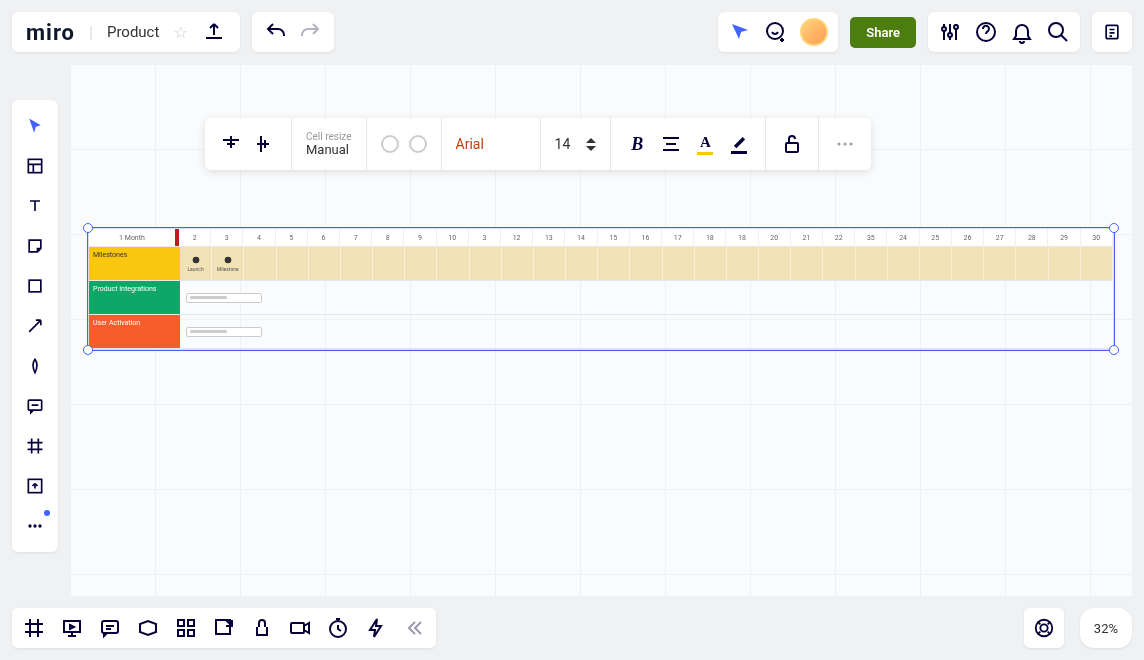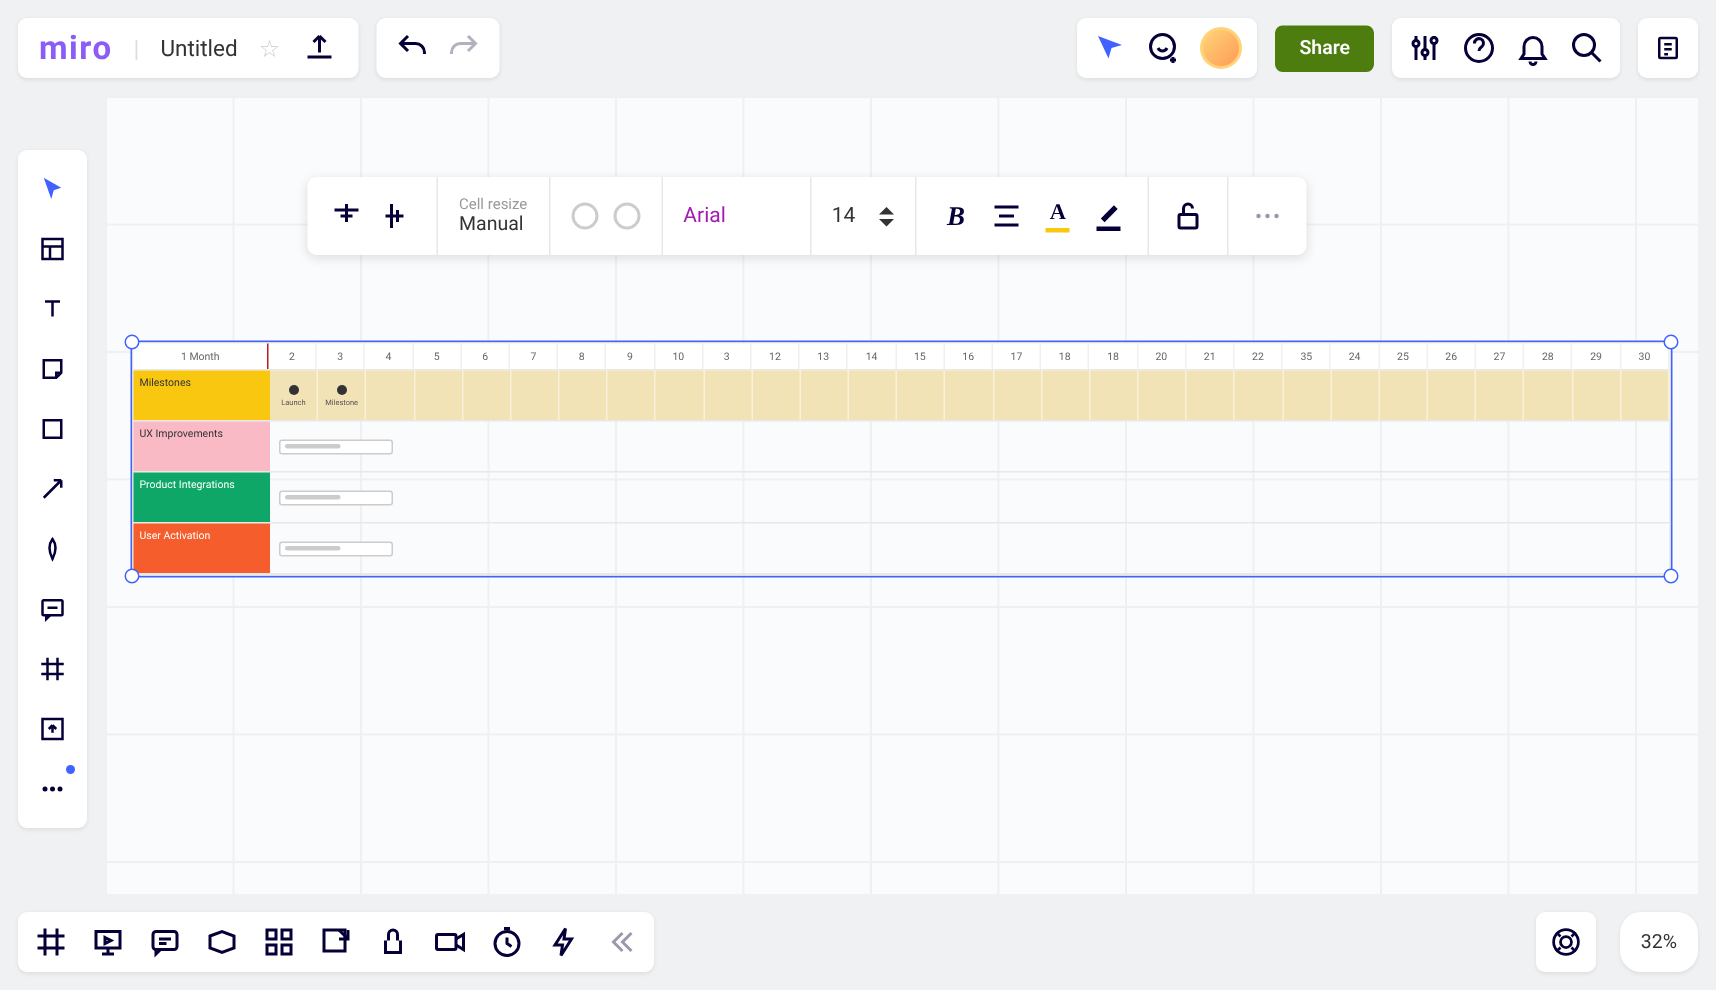--- a/index.html
+++ b/index.html
@@ -1,55 +1,55 @@
 <!DOCTYPE html>
 <html><head>
 <meta charset="utf-8">
 <style>
 *{box-sizing:border-box;margin:0;padding:0;font-family:-apple-system,BlinkMacSystemFont,"Segoe UI",Roboto,sans-serif}
 body{width:1144px;height:660px;background:#f0f1f3;overflow:hidden;position:relative}
 .top-bar{position:absolute;top:12px;left:12px;right:12px;height:40px;display:flex;align-items:center;gap:12px}
 .panel{background:#fff;border-radius:6px;box-shadow:0 1px 3px rgba(0,0,0,0.08);display:flex;align-items:center;height:40px}
 .logo-panel{padding:0 14px;gap:14px}
-.logo{font-size:22px;font-weight:700;letter-spacing:1px;color:#8b5cf6}
+.logo{font-size:22px;font-weight:700;letter-spacing:1px;color:#0f172a}
 .title{font-size:15px;color:#333}
 .star-icon{color:#ccc;font-size:16px;cursor:pointer}
 .upload-panel,.undo-panel{padding:0 12px;gap:10px}
 .icon-btn{width:24px;height:24px;display:flex;align-items:center;justify-content:center;cursor:pointer;color:#050038}
 .icon-btn.disabled{opacity:.3}
 .spacer{flex:1}
 .right-panel{padding:0 10px;gap:12px}
 .avatar{width:28px;height:28px;border-radius:50%;background:linear-gradient(135deg,#ffd478,#ff9a56);border:2px solid #ffd478}
 .share-btn{background:#4d7c0f;color:#fff;border:none;border-radius:5px;padding:8px 16px;font-size:13px;font-weight:600;cursor:pointer}
 .side-toolbar{position:absolute;left:12px;top:100px;width:46px;background:#fff;border-radius:6px;box-shadow:0 1px 3px rgba(0,0,0,0.08);display:flex;flex-direction:column;align-items:center;padding:8px 0;gap:4px}
 .tool{width:38px;height:36px;display:flex;align-items:center;justify-content:center;cursor:pointer;border-radius:4px;position:relative}
 .tool svg{width:20px;height:20px}
 .blue-dot{position:absolute;top:2px;right:4px;width:6px;height:6px;border-radius:50%;background:#4262ff}
 .context-toolbar{position:absolute;top:118px;left:205px;height:52px;background:#fff;border-radius:6px;box-shadow:0 2px 8px rgba(0,0,0,0.12);display:flex;align-items:stretch}
 .ctx-section{display:flex;align-items:center;padding:0 14px;border-right:1px solid #e8e8e8;gap:10px}
 .ctx-section:last-child{border-right:none}
 .cell-resize-label{font-size:10px;color:#999}
 .cell-resize-value{font-size:13px;color:#333}
 .color-circle{width:18px;height:18px;border-radius:50%;border:2px solid #ccc;cursor:pointer}
-.font-name{font-size:14px;color:#a21caf;min-width:70px}
+.font-name{font-size:14px;color:#c2410c;min-width:70px}
 .font-size{font-size:14px;color:#333}
 .spinner{display:flex;flex-direction:column;gap:0;margin-left:6px}
 .spinner div{width:0;height:0;border-left:5px solid transparent;border-right:5px solid transparent;cursor:pointer}
 .spinner .up{border-bottom:5px solid #333}
 .spinner .down{border-top:5px solid #333;margin-top:3px}
 .bottom-toolbar{position:absolute;bottom:12px;left:12px;height:40px;background:#fff;border-radius:6px;box-shadow:0 1px 3px rgba(0,0,0,0.08);display:flex;align-items:center;padding:0 10px;gap:14px}
 .zoom-panel{position:absolute;bottom:12px;right:12px;height:40px;background:#fff;border-radius:14px;box-shadow:0 1px 3px rgba(0,0,0,0.08);display:flex;align-items:center;padding:0 14px;gap:12px;font-size:13px;color:#333}
 .canvas{position:absolute;top:64px;left:70px;right:12px;bottom:64px;background:#fafbfc;background-image:linear-gradient(#eef0f2 1px,transparent 1px),linear-gradient(90deg,#eef0f2 1px,transparent 1px);background-size:85px 85px;background-position:0 0}
 .grid-container{position:absolute;top:164px;left:18px;right:18px}
 .selection-box{position:absolute;top:-1px;left:-1px;right:-1px;bottom:-1px;border:1.5px solid #4262ff;pointer-events:none}
 .selection-handle{position:absolute;width:10px;height:10px;background:#fff;border:1.5px solid #4262ff;border-radius:50%}
 .sh-tl{top:-5px;left:-5px}.sh-tr{top:-5px;right:-5px}.sh-bl{bottom:-5px;left:-5px}.sh-br{bottom:-5px;right:-5px}
 .roadmap{position:relative;width:100%;border:1px solid #dcdde0}
 .roadmap-header{height:18px;display:flex;background:#fff;border-bottom:1px solid #e8e8e8;font-size:7px;color:#666}
-.header-label{width:90px;border-right:1px solid #b91c1c;display:flex;align-items:center;justify-content:center}
+.header-label{width:90px;border-right:4px solid #b91c1c;display:flex;align-items:center;justify-content:center}
 .header-days{flex:1;display:flex}
 .day-col{flex:1;display:flex;align-items:center;justify-content:center;border-right:1px solid #f0f0f0}
 .roadmap-row{height:34px;display:flex;border-bottom:1px solid #e8e8e8}
 .row-label{width:91px;font-size:7px;padding:4px 4px;color:#fff}
 .row-content{flex:1;position:relative;display:flex;align-items:center}
 .row-milestones .row-content{background:#f2e3b6}
 .row-milestones .row-label{background:#fac710;color:#333}
 .row-performance .row-label{background:#2d5dd7}
 .row-ux .row-label{background:#fabac5;color:#333}
 .row-activation .row-label{background:#f55d2c}
@@ -62,21 +62,21 @@
 .task-bar-fill{width:55%;height:3px;background:#ccc;border-radius:2px}
 .help-fab{position:absolute;bottom:12px;right:80px;width:40px;height:40px;background:#fff;border-radius:6px;box-shadow:0 1px 3px rgba(0,0,0,0.08);display:flex;align-items:center;justify-content:center;cursor:pointer}
 </style>
 </head>
 <body>
 
 <div class="top-bar">
   <div class="panel logo-panel">
     <span class="logo">miro</span>
     <span style="color:#ddd">|</span>
-    <span class="title">Untitled</span>
+    <span class="title">Product</span>
     <span class="star-icon">☆</span>
     <div class="icon-btn">
       <svg viewBox="0 0 24 24" fill="none" stroke="#050038" stroke-width="2">
           <path d="M12 15V4m0 0l-4 4m4-4l4 4M4 18h16"></path>
         </svg>
     </div>
   </div>
   <div class="panel undo-panel">
     <div class="icon-btn">
       <svg viewBox="0 0 24 24" fill="none" stroke="#050038" stroke-width="2">
@@ -217,28 +217,20 @@
                 <div class="ms-cell"></div>
                 <div class="ms-cell"></div>
                 <div class="ms-cell"></div>
                 <div class="ms-cell"></div>
                 <div class="ms-cell"></div>
                 <div class="ms-cell"></div>
                 <div class="ms-cell"></div>
               </div>
             </div>
           </div>
-          <div class="roadmap-row row-ux">
-            <div class="row-label">UX Improvements</div>
-            <div class="row-content">
-              <div class="task-bar">
-                <div class="task-bar-fill"></div>
-              </div>
-            </div>
-          </div>
           <div class="roadmap-row row-integrations">
             <div class="row-label">Product Integrations</div>
             <div class="row-content">
               <div class="task-bar">
                 <div class="task-bar-fill"></div>
               </div>
             </div>
           </div>
           <div class="roadmap-row row-activation">
             <div class="row-label">User Activation</div>

